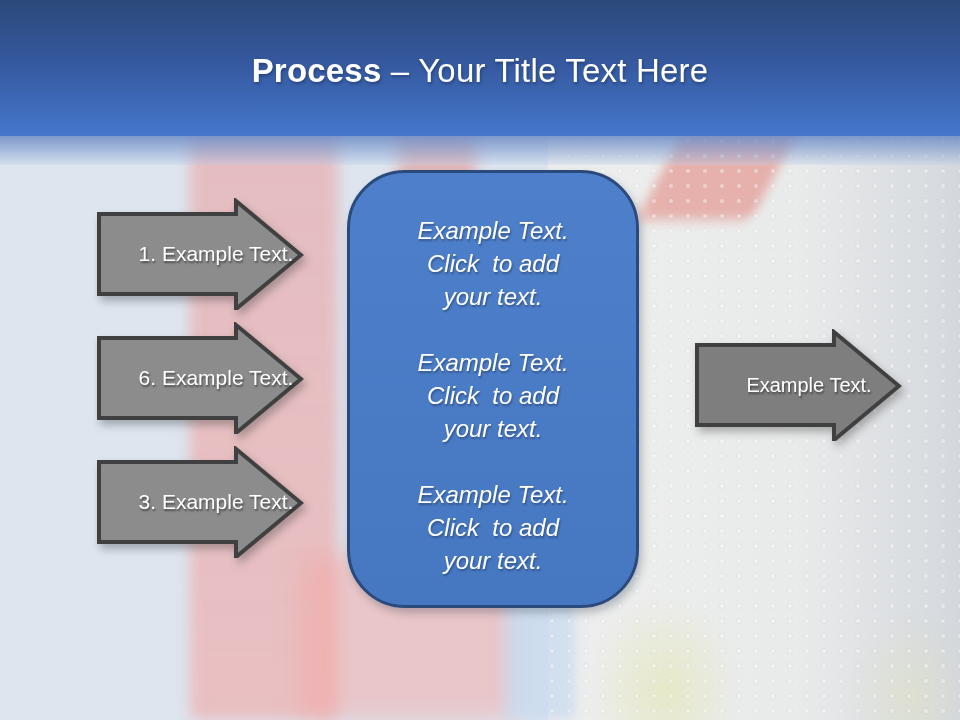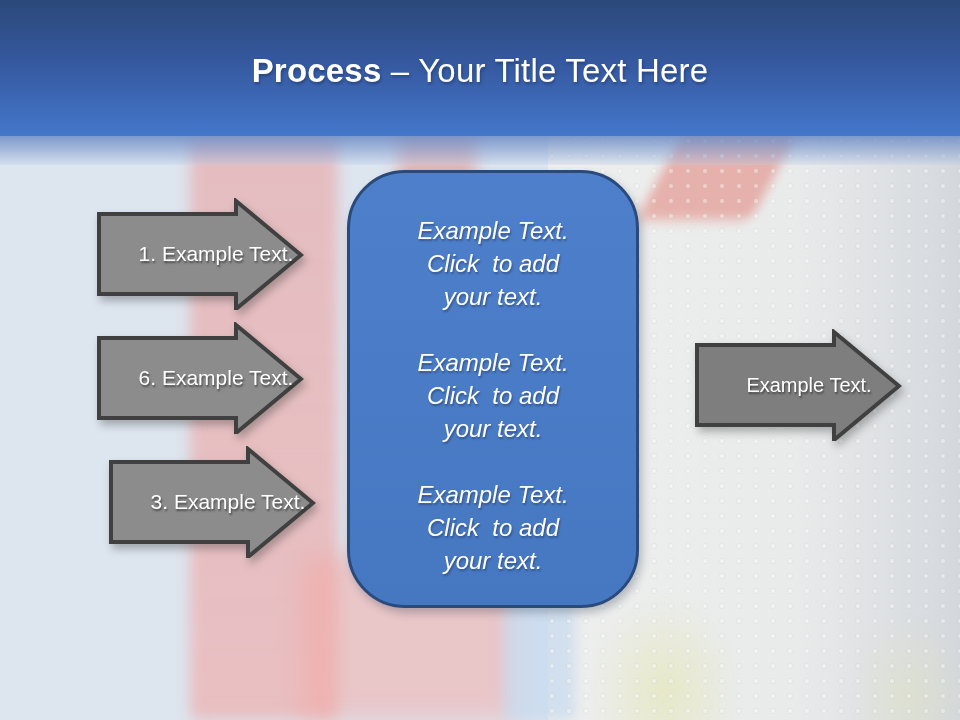--- a/index.html
+++ b/index.html
@@ -91,21 +91,21 @@
     <div class="label">1. Example Text.</div>
   </div>
 
   <div class="arrow" style="left:96px;top:322px;">
     <svg width="208" height="112" viewBox="0 0 208 112">
       <polygon points="3,16 140,16 140,3 205,57 140,111 140,96 3,96" fill="#8c8c8c" stroke="#404040" stroke-width="4" stroke-linejoin="miter"></polygon>
     </svg>
     <div class="label">6. Example Text.</div>
   </div>
 
-  <div class="arrow" style="left:108px;top:446px;">
+  <div class="arrow" style="left:96px;top:446px;">
     <svg width="208" height="112" viewBox="0 0 208 112">
       <polygon points="3,16 140,16 140,3 205,57 140,111 140,96 3,96" fill="#8c8c8c" stroke="#404040" stroke-width="4" stroke-linejoin="miter"></polygon>
     </svg>
     <div class="label">3. Example Text.</div>
   </div>
 
   <div class="center-box">
     <div class="text-block">
       <span class="line">Example Text.</span>
       <span class="line">Click  to add</span>

